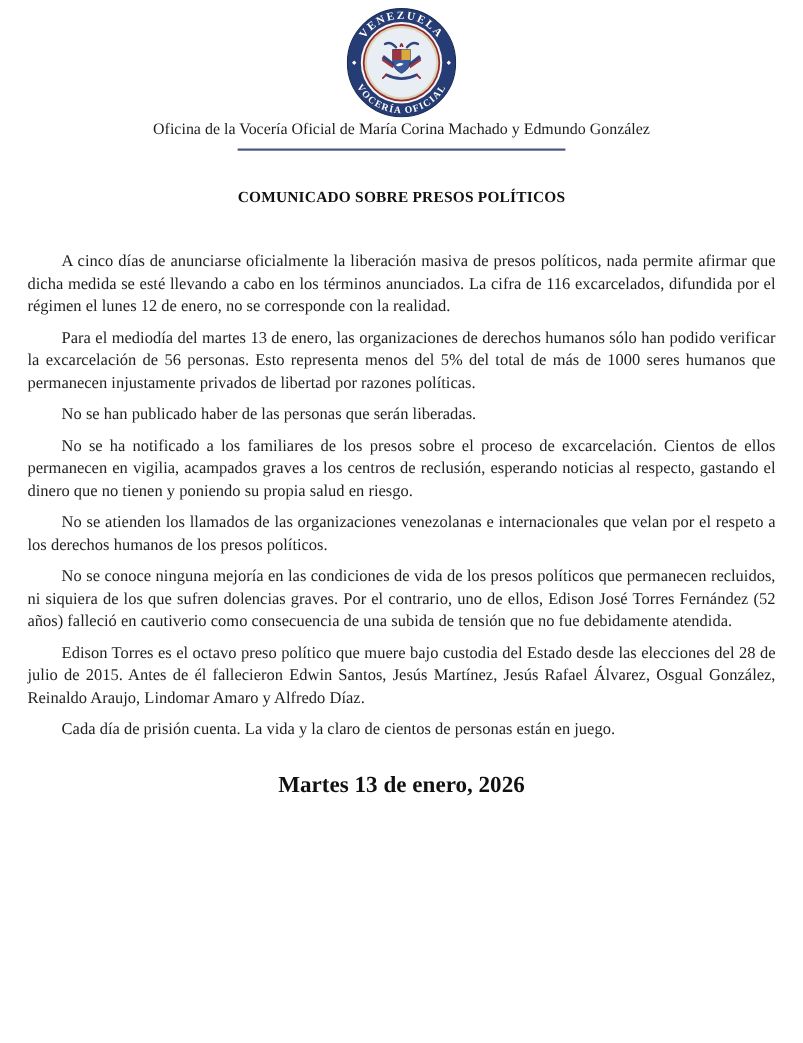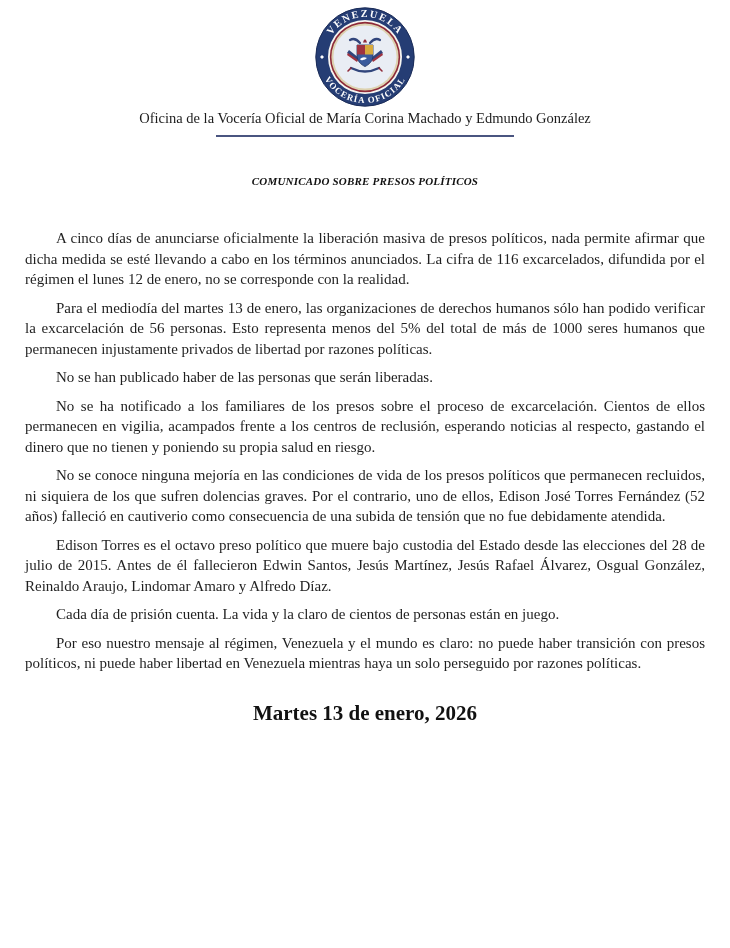--- a/index.html
+++ b/index.html
@@ -22,26 +22,25 @@
   }
   .header-rule {
     width:298px;
     height:0;
     margin:7px auto 0;
     border-top:2px solid #4a5580;
   }
   .doc-title {
     margin:34px 0 0 0;
     text-align:center;
-    font-size:11px;
+    font-size:14px;
     font-weight:bold;
     letter-spacing:0.2px;
     line-height:20px;
     color:#111111;
-    font-style:italic;
   }
   .doc-body {
     margin:37px 25px 0 25px;
     text-align:justify;
     font-size:15px;
     line-height:20.5px;
   }
   .doc-body p {
     margin:0 0 8px 0;
     text-indent:31px;
@@ -113,22 +112,22 @@
   <div class="office-line">Oficina de la Vocería Oficial de María Corina Machado y Edmundo González</div>
 
   <div class="header-rule"></div>
 
   <h1 class="doc-title">COMUNICADO SOBRE PRESOS POLÍTICOS</h1>
 
   <div class="doc-body">
     <p>A cinco días de anunciarse oficialmente la liberación masiva de presos políticos, nada permite afirmar que dicha medida se esté llevando a cabo en los términos anunciados. La cifra de 116 excarcelados, difundida por el régimen el lunes 12 de enero, no se corresponde con la realidad.</p>
     <p>Para el mediodía del martes 13 de enero, las organizaciones de derechos humanos sólo han podido verificar la excarcelación de 56 personas. Esto representa menos del 5% del total de más de 1000 seres humanos que permanecen injustamente privados de libertad por razones políticas.</p>
     <p>No se han publicado haber de las personas que serán liberadas.</p>
-    <p>No se ha notificado a los familiares de los presos sobre el proceso de excarcelación. Cientos de ellos permanecen en vigilia, acampados frente a los centros de reclusión, esperando noticias al respecto, gastando el dinero que no tienen y poniendo su propia salud en riesgo.</p>
+    <p>No se ha notificado a los familiares de los presos sobre el proceso de excarcelación. Cientos de ellos permanecen en vigilia, acampados graves a los centros de reclusión, esperando noticias al respecto, gastando el dinero que no tienen y poniendo su propia salud en riesgo.</p>
+    <p>No se atienden los llamados de las organizaciones venezolanas e internacionales que velan por el respeto a los derechos humanos de los presos políticos.</p>
     <p>No se conoce ninguna mejoría en las condiciones de vida de los presos políticos que permanecen recluidos, ni siquiera de los que sufren dolencias graves. Por el contrario, uno de ellos, Edison José Torres Fernández (52 años) falleció en cautiverio como consecuencia de una subida de tensión que no fue debidamente atendida.</p>
     <p>Edison Torres es el octavo preso político que muere bajo custodia del Estado desde las elecciones del 28 de julio de 2015. Antes de él fallecieron Edwin Santos, Jesús Martínez, Jesús Rafael Álvarez, Osgual González, Reinaldo Araujo, Lindomar Amaro y Alfredo Díaz.</p>
     <p>Cada día de prisión cuenta. La vida y la claro de cientos de personas están en juego.</p>
-    <p>Por eso nuestro mensaje al régimen, Venezuela y el mundo es claro: no puede haber transición con presos políticos, ni puede haber libertad en Venezuela mientras haya un solo perseguido por razones políticas.</p>
   </div>
 
   <div class="date-line">Martes 13 de enero, 2026</div>
 
 </div>
 
 </body></html>

